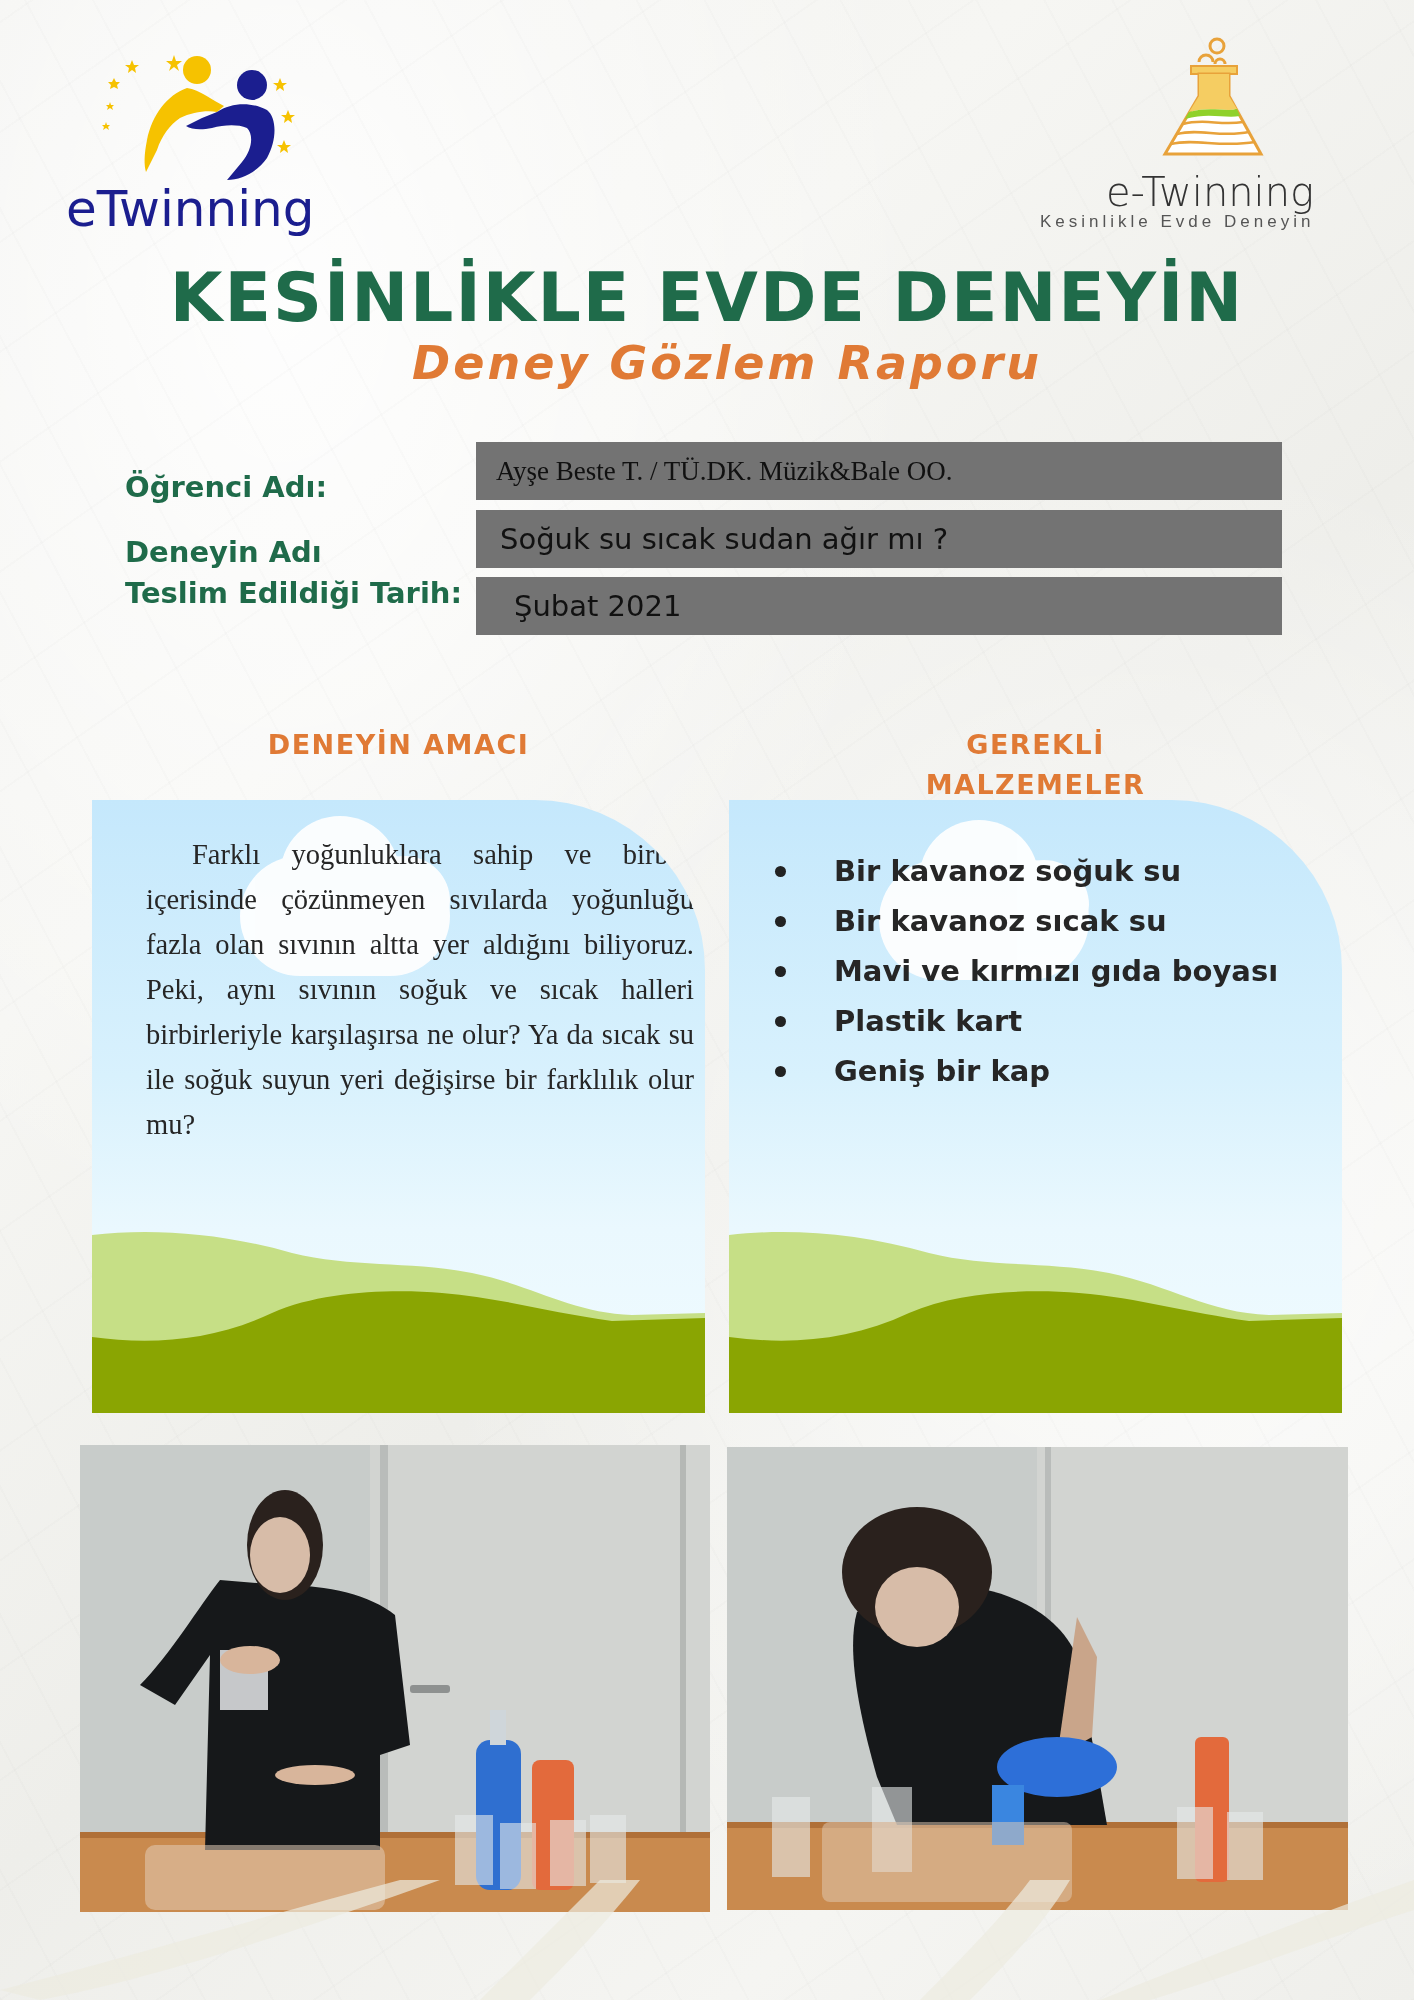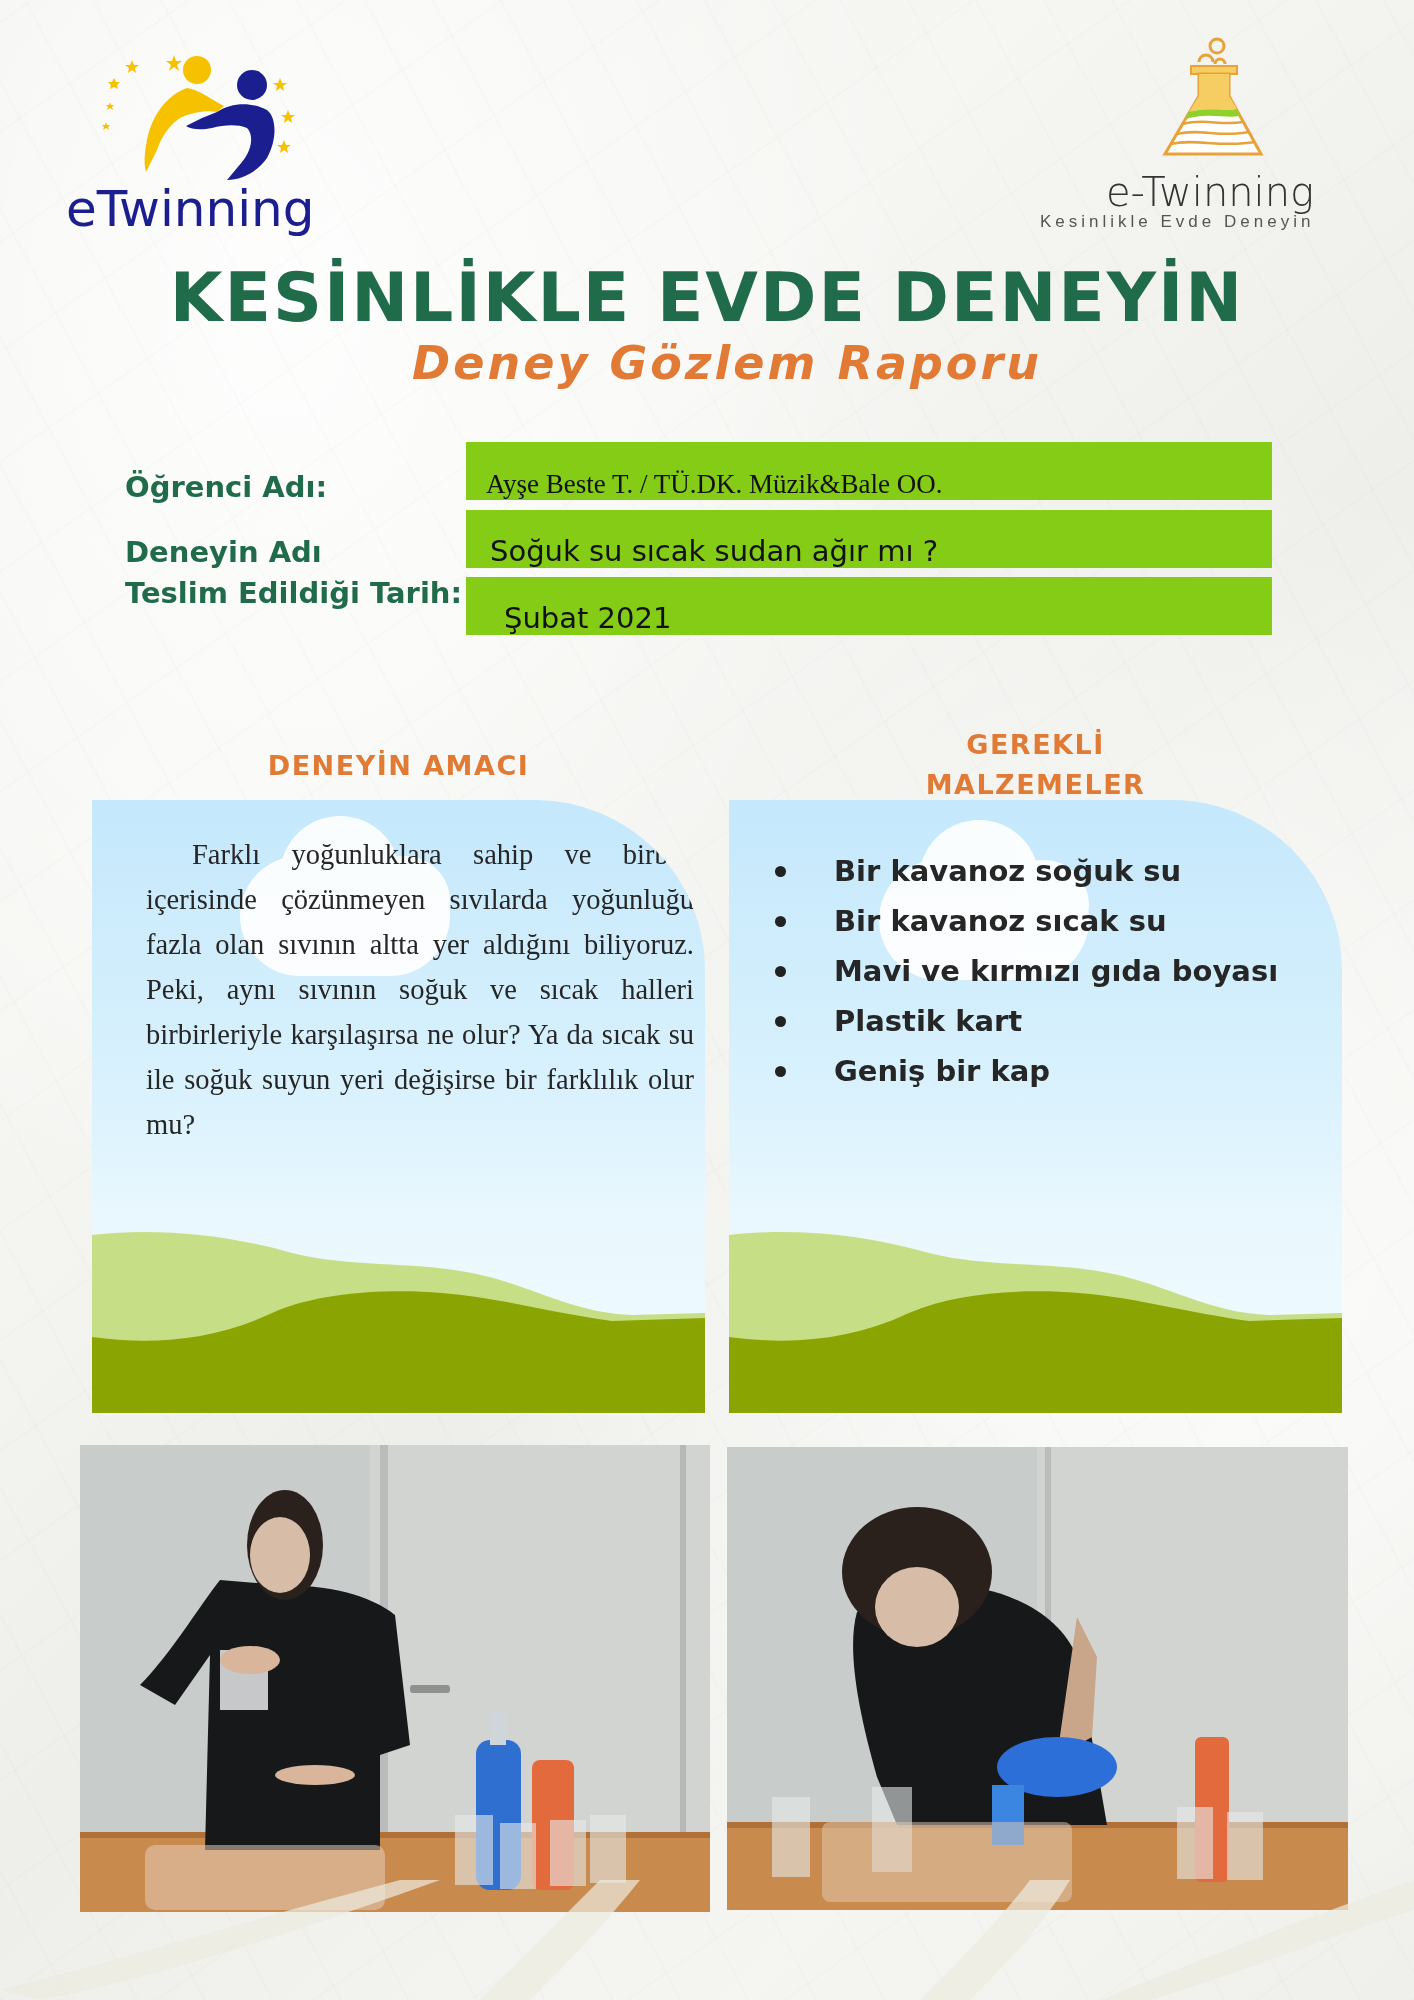--- a/index.html
+++ b/index.html
@@ -52,36 +52,36 @@
     }
 
     
     .info-label {
       font-family: "DejaVu Sans", sans-serif; font-weight: bold; color: #1f6b4a;
     }
     .lbl-student { left: 125px; top: 470px; font-size: 29px; }
     .lbl-exp { left: 125px; top: 535px; font-size: 29px; }
     .lbl-date { left: 125px; top: 576px; font-size: 29px; }
     .info-box {
-      position: absolute; left: 466px; width: 806px; background: #84cc16;
-      display: flex; align-items: flex-end; color: #111;
+      position: absolute; left: 476px; width: 806px; background: #737373;
+      display: flex; align-items: center; color: #111;
     }
     .box-student { top: 442px; height: 58px; padding-left: 20px;
       font-family: "Liberation Serif", serif; font-size: 27px; }
     .box-exp { top: 510px; height: 58px; padding-left: 24px;
       font-family: "DejaVu Sans", sans-serif; font-size: 29px; }
     .box-date { top: 577px; height: 58px; padding-left: 38px;
       font-family: "DejaVu Sans", sans-serif; font-size: 29px; }
 
     
     .section-head {
       text-align: center; font-family: "DejaVu Sans", sans-serif; font-weight: bold;
       color: #e07a35; font-size: 27px; letter-spacing: 1.5px; line-height: 40px;
     }
-    .head-left { left: 92px; top: 746px; width: 613px; }
+    .head-left { left: 92px; top: 725px; width: 613px; }
     .head-right { left: 729px; top: 725px; width: 613px; }
 
     
     .panel {
       position: absolute; top: 800px; width: 613px; height: 613px; overflow: hidden;
       border-top-right-radius: 170px 170px;
       background: linear-gradient(180deg, #c5e8fc 0%, #d8f1fd 45%, #eaf8fe 70%, #f0fbff 100%);
     }
     .panel-left { left: 92px; }
     .panel-right { left: 729px; }

